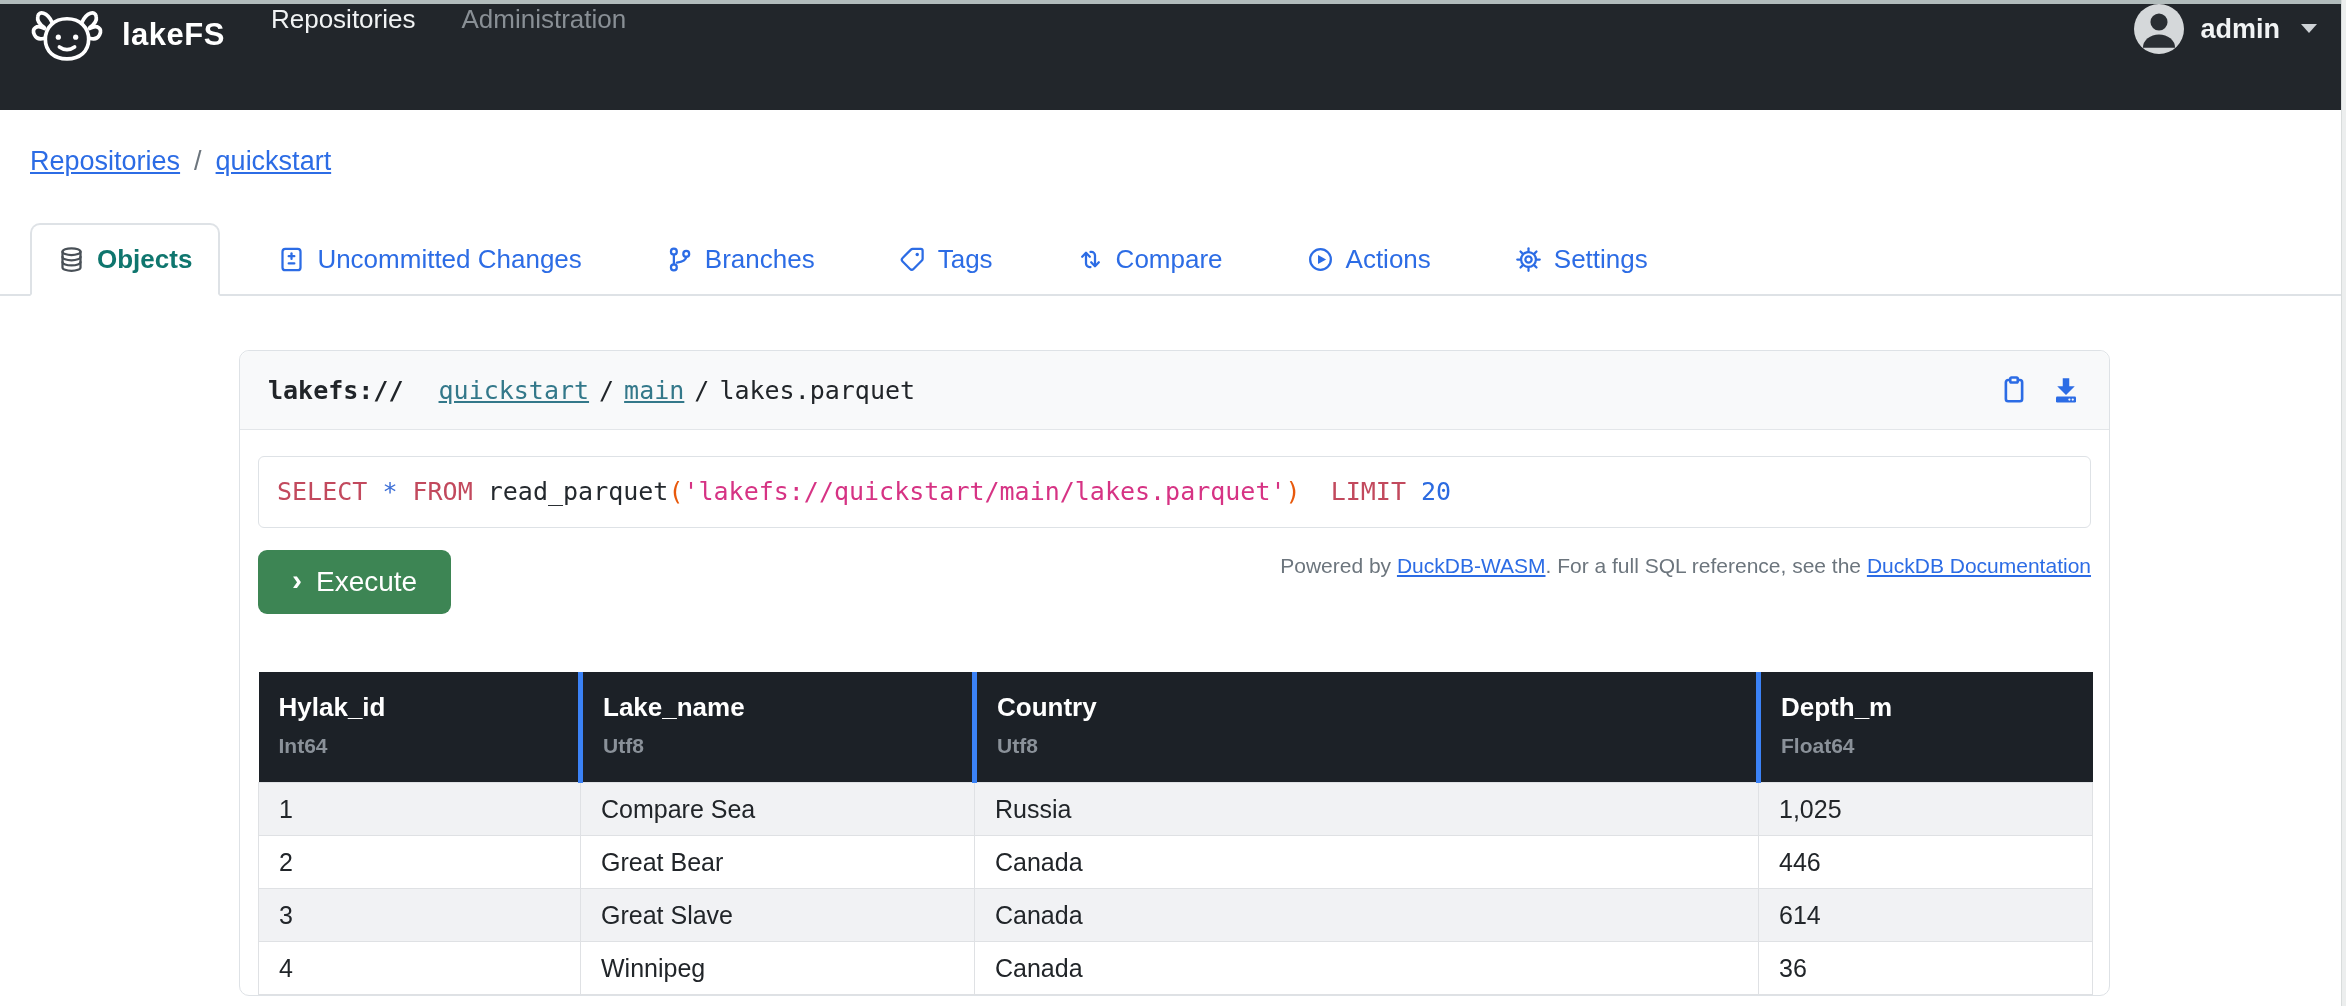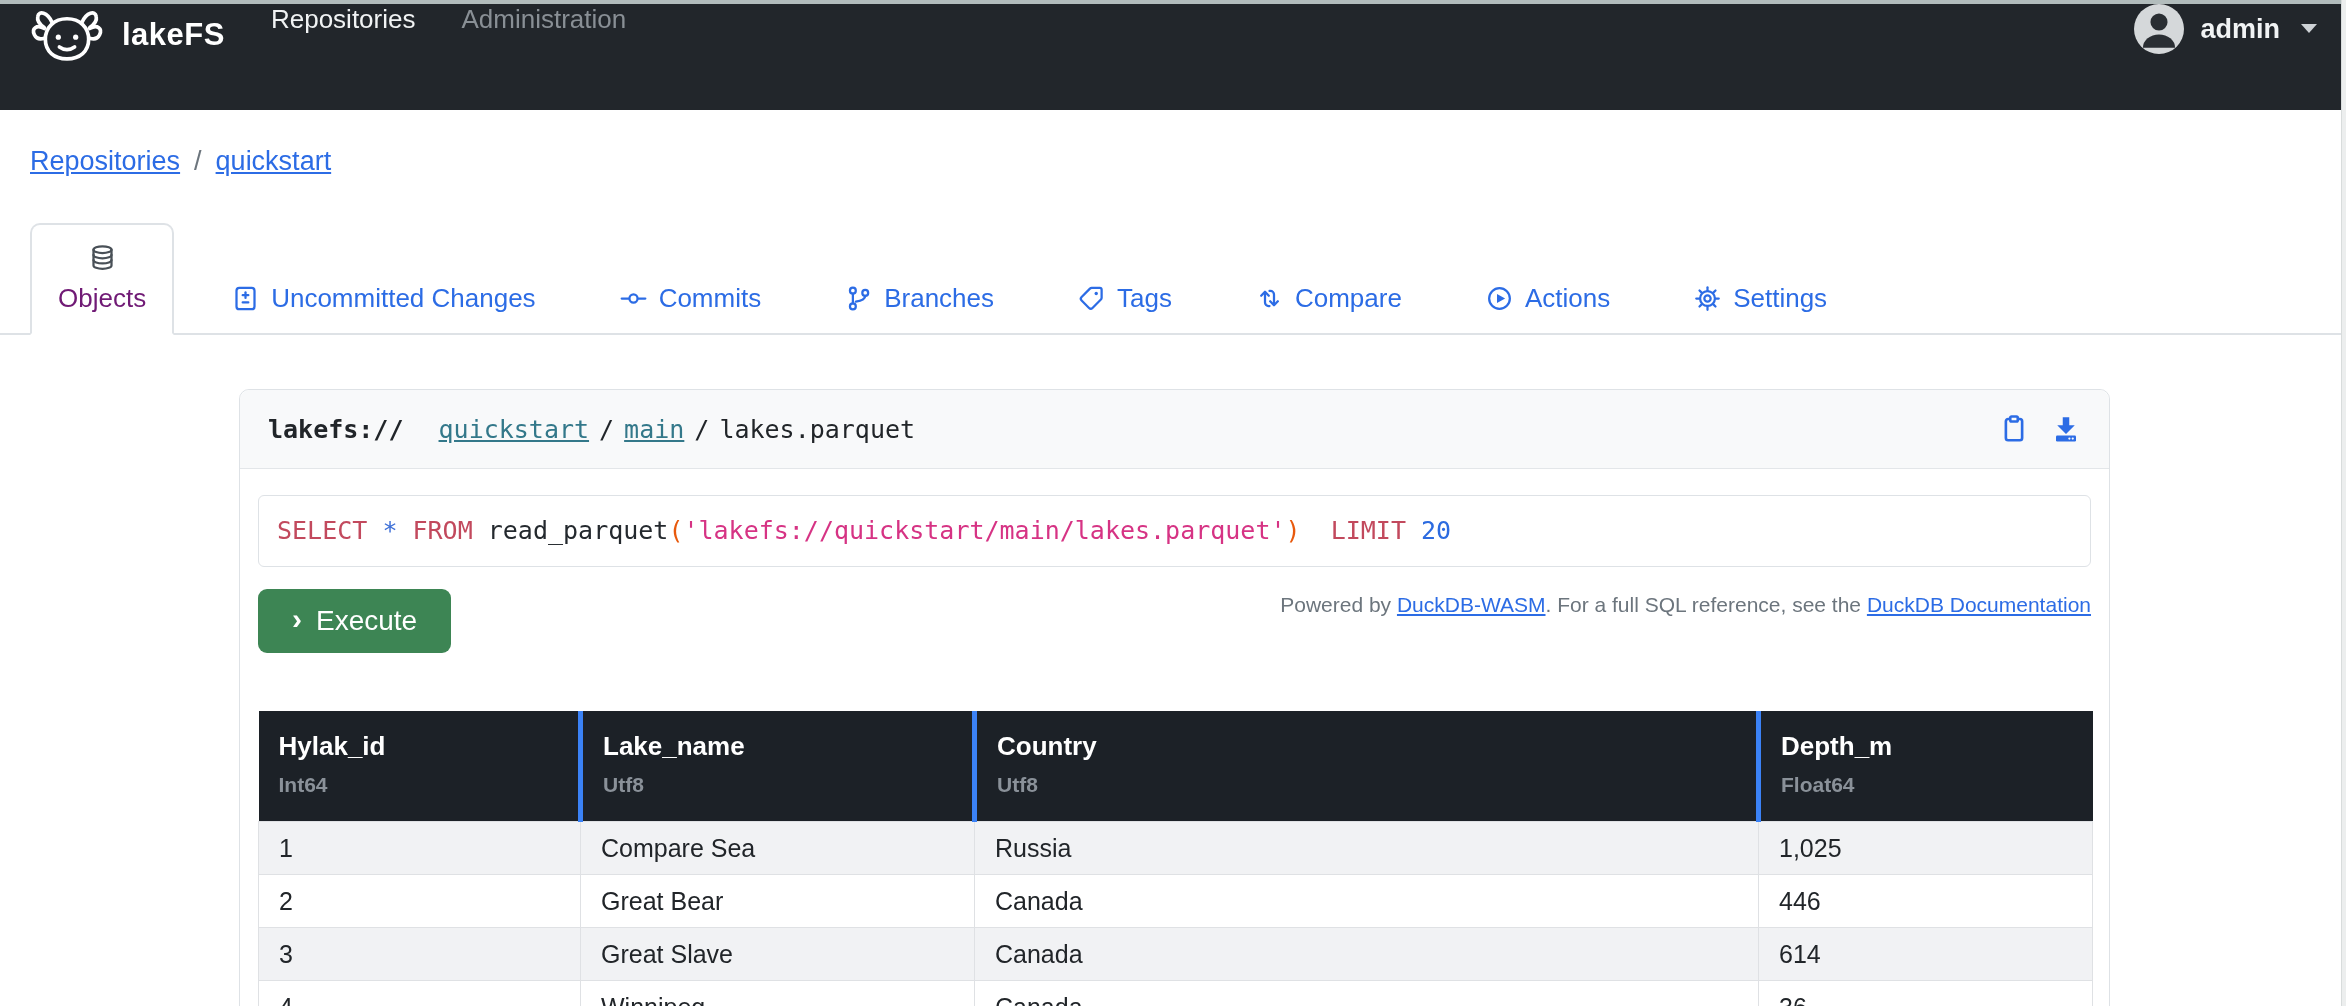--- a/index.html
+++ b/index.html
@@ -29,23 +29,23 @@
   .breadcrumb { margin:36px 0 0 30px; font-size:27px; display:flex; gap:14px; align-items:center; }
   .breadcrumb a { color:#2c6ce5; text-decoration:underline; cursor:pointer; }
   .crumb-sep { color:#6c757d; }
 
   
   .tabs { margin-top:46px; padding:0 0 0 30px; display:flex; align-items:flex-end;
           border-bottom:2px solid #dee2e6; }
   .tab { display:flex; align-items:center; gap:12px; font-size:26px; color:#2c6ce5;
          padding:19px 26px; margin-right:32px; cursor:pointer; white-space:nowrap; }
   .tab .ticon { display:flex; }
-  .tab.active { color:#701a75; font-weight:normal; background:#fff;
+  .tab.active { color:#0f766e; font-weight:bold; background:#fff;
                 border:2px solid #dee2e6; border-bottom:2px solid #fff;
-                border-radius:10px 10px 0 0; margin-bottom:-2px;flex-direction:column; }
+                border-radius:10px 10px 0 0; margin-bottom:-2px; }
 
   
   .card { margin:54px 0 0 239px; width:1871px; border:1px solid #dee2e6; border-radius:10px;
           background:#fff; }
   .card-header { display:flex; align-items:flex-end; background:#f8f9fa;
                  border-bottom:1px solid #e3e6e9; border-radius:10px 10px 0 0;
                  padding:24px 28px; font-family:"DejaVu Sans Mono", monospace; font-size:25px;
                  color:#212529; }
   .path-scheme { font-weight:bold; }
   .path-link { color:#33788a; text-decoration:underline; cursor:pointer; }
@@ -148,30 +148,20 @@
   <div class="tab">
     <span class="ticon">
       <svg width="27" height="27" viewBox="0 0 24 24" fill="none" stroke="#2c6ce5" stroke-width="2" stroke-linecap="round">
         <rect x="4" y="2.5" width="16" height="19" rx="2.5"></rect>
         <path d="M12 6.5 v5"></path>
           <path d="M9.5 9 h5"></path>
           <path d="M9.5 15.5 h5"></path>
       </svg>
     </span>
     <span>Uncommitted Changes</span>
-  </div>
-  <div class="tab">
-    <span class="ticon">
-      <svg width="27" height="27" viewBox="0 0 24 24" fill="none" stroke="#2c6ce5" stroke-width="2" stroke-linecap="round">
-        <circle cx="12" cy="12" r="3.6"></circle>
-        <path d="M1.5 12 h6.5"></path>
-          <path d="M16 12 h6.5"></path>
-      </svg>
-    </span>
-    <span>Commits</span>
   </div>
   <div class="tab">
     <span class="ticon">
       <svg width="27" height="27" viewBox="0 0 24 24" fill="none" stroke="#2c6ce5" stroke-width="2" stroke-linecap="round">
         <circle cx="7" cy="5" r="2.6"></circle>
           <circle cx="7" cy="19" r="2.6"></circle>
           <circle cx="18" cy="7" r="2.6"></circle>
         <path d="M7 7.6 v8.8"></path>
         <path d="M18 9.6 c0 3.2 -4.5 4.6 -8.4 5.2"></path>
       </svg>

